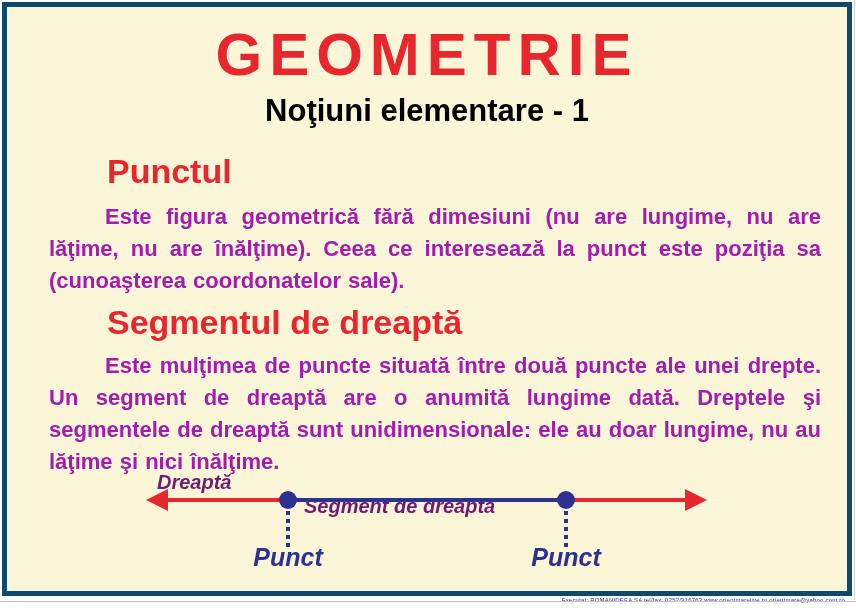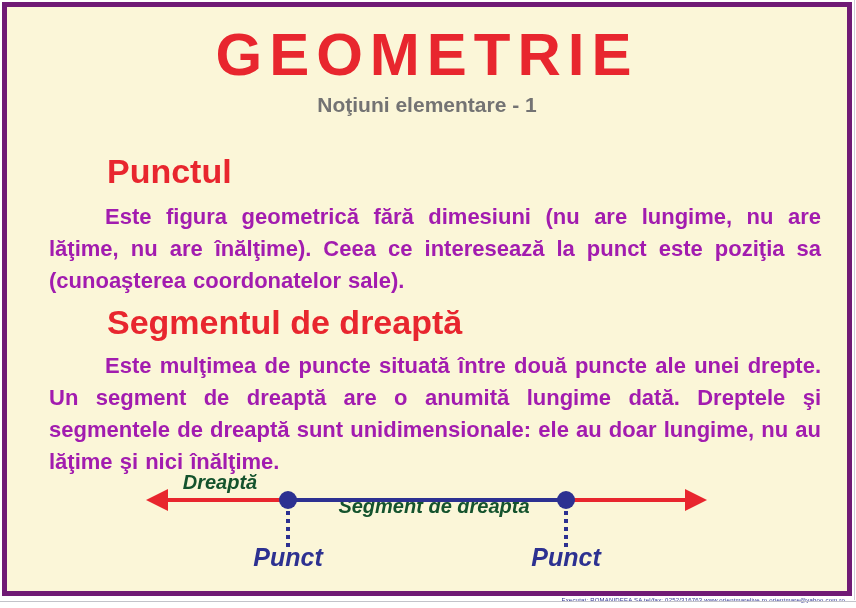--- a/index.html
+++ b/index.html
@@ -10,40 +10,40 @@
     position: relative;
     overflow: hidden;
   }
   .page { position: absolute; inset: 0; width: 856px; height: 608px; background: #fff; }
 
   .poster {
     position: absolute;
     left: 2px; top: 2px;
     width: 850px; height: 594px;
     background: #fbf6d8;
-    border: 5px solid #701a75;
+    border: 5px solid #0c4a6e;
   }
 
   .title {
     position: absolute;
     top: 16px; left: 0; width: 100%;
     text-align: center;
     font-size: 60px;
     font-weight: bold;
     letter-spacing: 7px;
     color: #e8262e;
     line-height: 1.05;
   }
   .subtitle {
     position: absolute;
     top: 86px; left: 0; width: 100%;
     text-align: center;
-    font-size: 21px;
+    font-size: 31px;
     font-weight: bold;
-    color: #737373;
+    color: #000000;
   }
   .sec-heading {
     position: absolute;
     left: 100px;
     font-size: 34px;
     font-weight: bold;
     color: #e8262e;
   }
   .h1pos { top: 145px; }
   .h2pos { top: 296px; text-align: center; }
@@ -63,22 +63,21 @@
   .p1pos { top: 194px; }
   .p2pos { top: 343px; }
 
   
   .diagram { position: absolute; left: 0; top: 0; width: 100%; height: 100%; pointer-events: none; }
   .dlabel {
     position: absolute;
     font-size: 20px;
     font-weight: bold;
     font-style: italic;
-    color: #14532d;
-    text-align: center;
+    color: #701a75;
     top: 464px;
   }
   .lbl-line { left: 150px; width: 126px; }
   .lbl-segment { left: 297px; width: 260px; margin-top: 24px; }
 
   .hline { position: absolute; top: 491px; height: 4px; }
   .red-line { background: #e8262e; }
   .blue-line { background: #2d3191; left: 281px; width: 278px; }
   .red-left  { left: 158px; width: 123px; }
   .red-right { left: 559px; width: 121px; }

